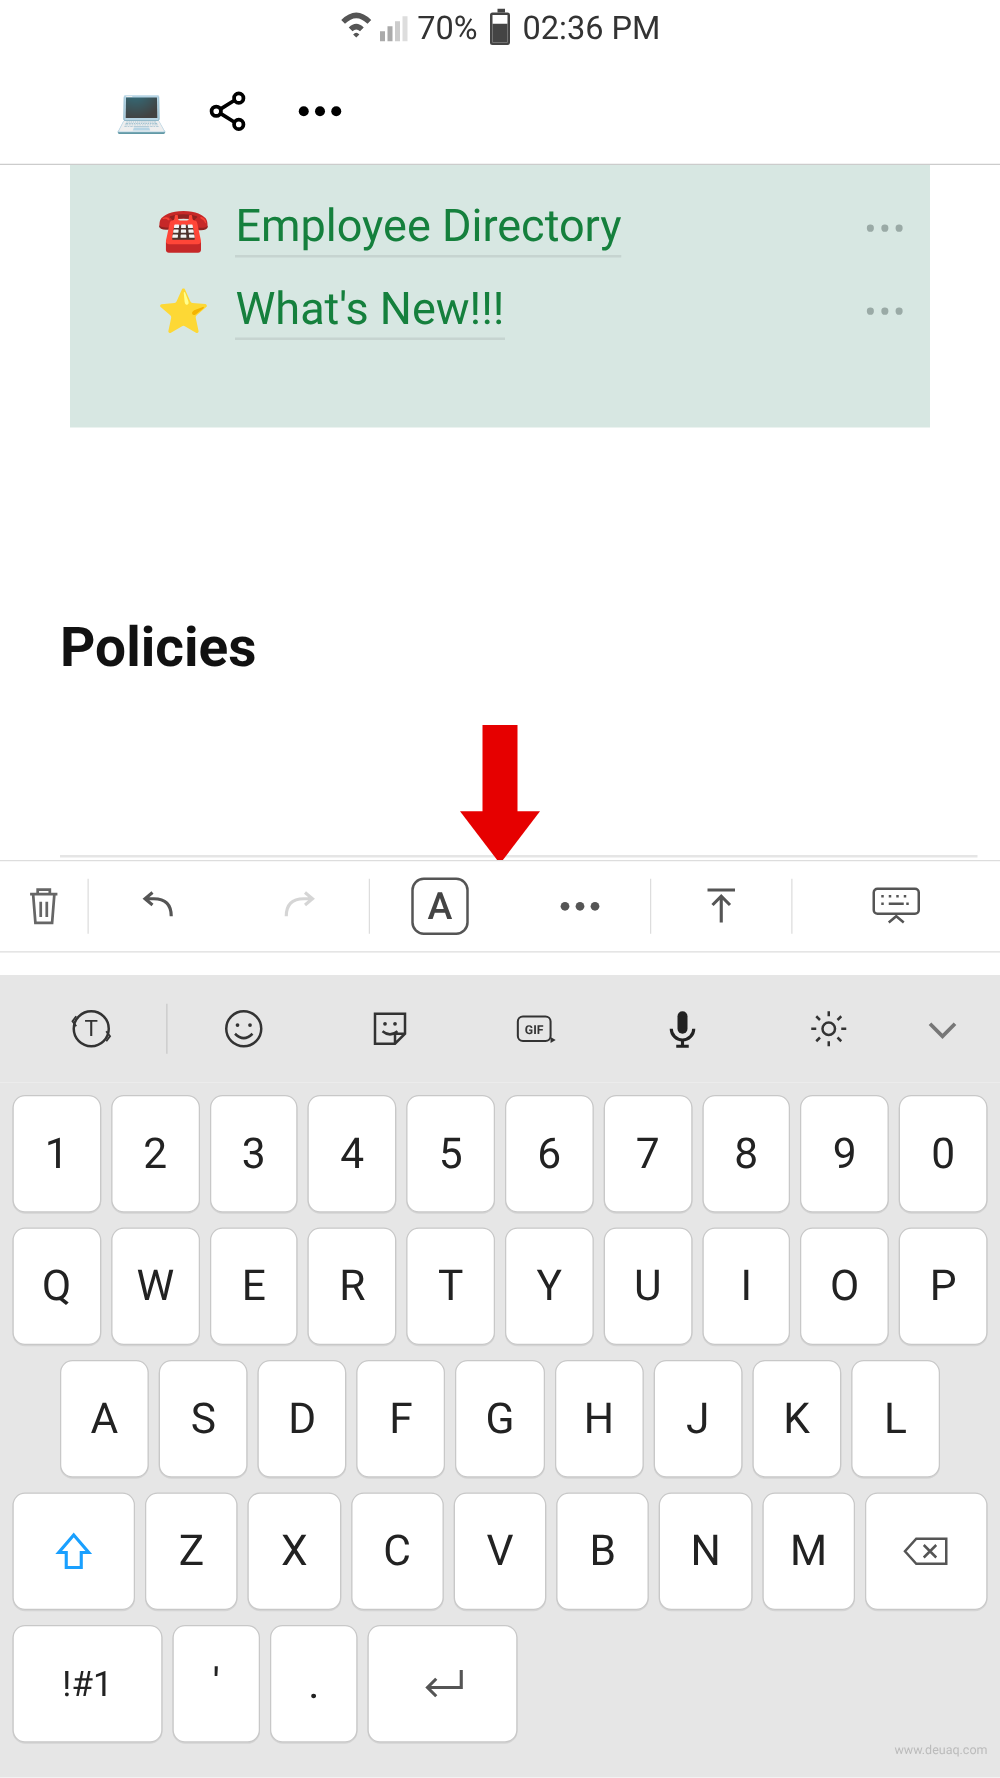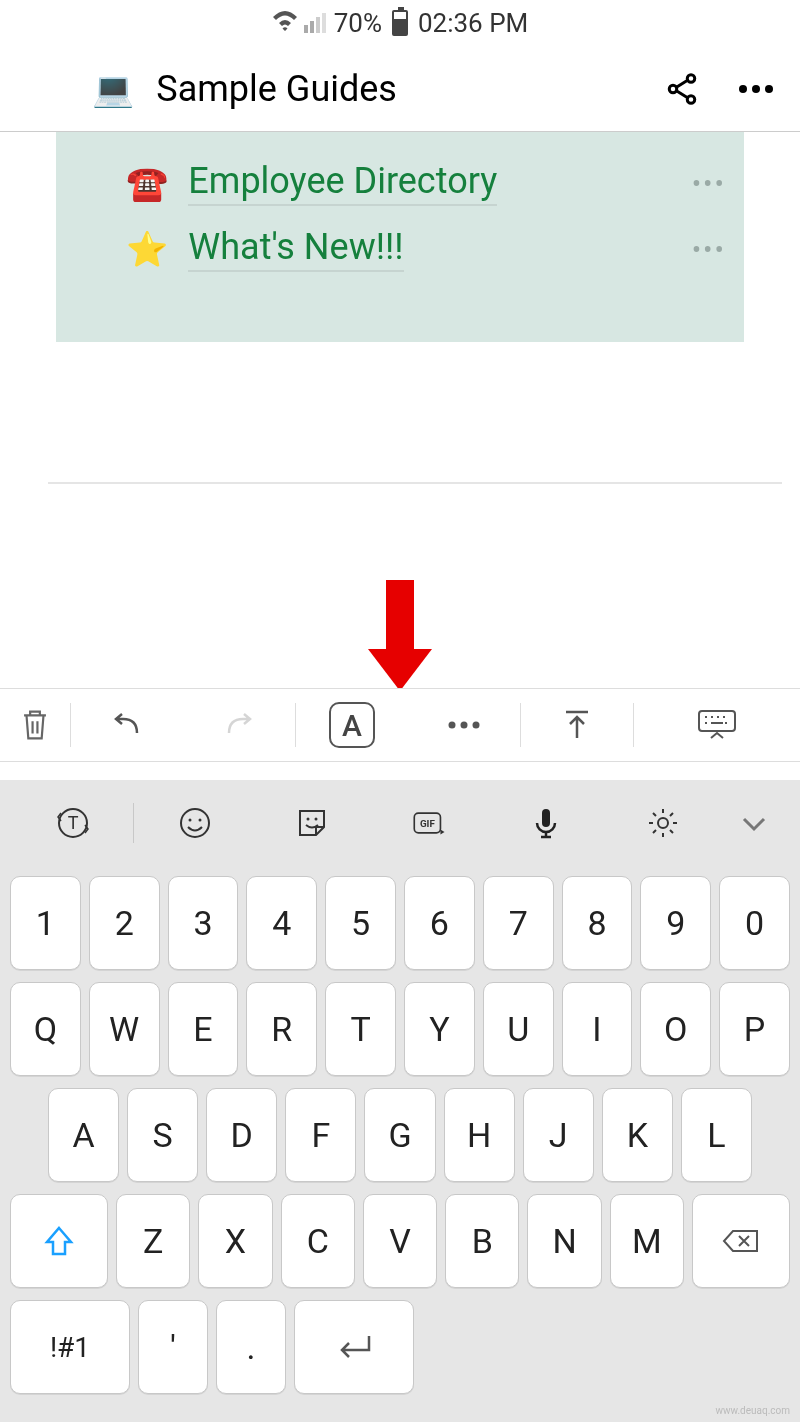--- a/index.html
+++ b/index.html
@@ -61,21 +61,21 @@
   .krow.r3{padding:0 42px;}
   .krow.r4 .key{height:94px;}
   .shift{flex:0 0 98px;}
   .bksp{flex:0 0 98px;}
   .krow.r5{margin-bottom:0;}
   .sym{flex:0 0 120px;font-size:28px;}
   .space{flex:1;font-size:26px;color:#555;}
   .enter{flex:0 0 120px;}
   .apos{flex:0 0 70px;}
   .dot{flex:0 0 70px;}
-  .watermark{position:absolute;bottom:6px;right:10px;font-size:10px;color:#bbb;margin-left:11px;}
+  .watermark{position:absolute;bottom:16px;right:10px;font-size:10px;color:#bbb;margin-left:11px;}
 </style>
 </head>
 <body>
 
 <div class="status">
   <span>
     <svg width="26" height="22" viewBox="0 0 26 22">
         <path d="M1 7 Q13 -5 25 7 L22 10 Q13 1 4 10 Z M7 13 Q13 7 19 13 L16 16 Q13 13 10 16 Z M13 21 L10.5 18.5 Q13 16 15.5 18.5 Z" fill="#555"></path>
       </svg>
   </span>
@@ -90,21 +90,20 @@
   <span>02:36 PM</span>
 </div>
 
 <div class="appbar">
   <div class="ham icon-btn">
       <span></span>
       <span></span>
       <span></span>
     </div>
   <span class="laptop-icon">💻</span>
-  <span class="title">Sample Guides</span>
   <div class="icon-btn">
     <svg width="36" height="36" viewBox="0 0 24 24" fill="none" stroke="#000" stroke-width="2">
         <circle cx="18" cy="5" r="2.5"></circle>
         <circle cx="6" cy="12" r="2.5"></circle>
         <circle cx="18" cy="19" r="2.5"></circle>
         <path d="M8 11 L16 6 M8 13 L16 18"></path>
       </svg>
   </div>
   <div class="icon-btn">
     <svg width="36" height="10" viewBox="0 0 36 10">
@@ -121,20 +120,21 @@
       <span class="em">☎️</span>
       <span class="link">Employee Directory</span>
       <span class="row-dots">•••</span>
     </div>
     <div class="row">
       <span class="em">⭐</span>
       <span class="link">What's New!!!</span>
       <span class="row-dots">•••</span>
     </div>
   </div>
+  <div class="heading">Policies</div>
   <div class="hr"></div>
 </div>
 
 <div class="arrow">
   <div class="shaft"></div>
     <div class="head"></div>
 </div>
 
 <div class="fmtbar">
   <div class="fmt first">

